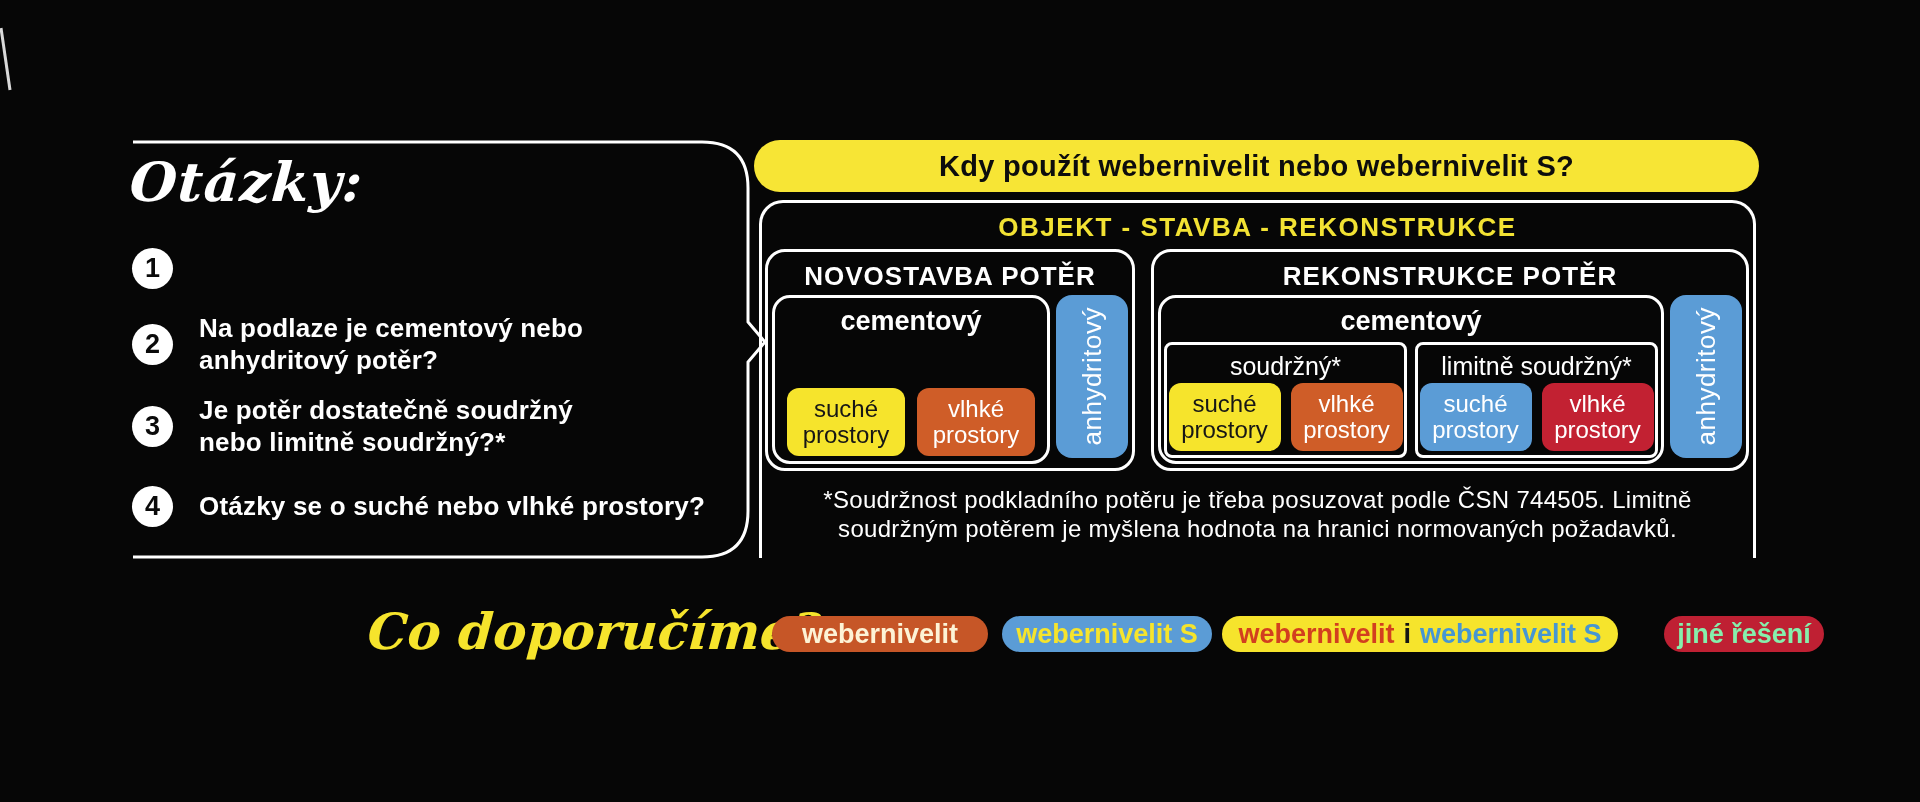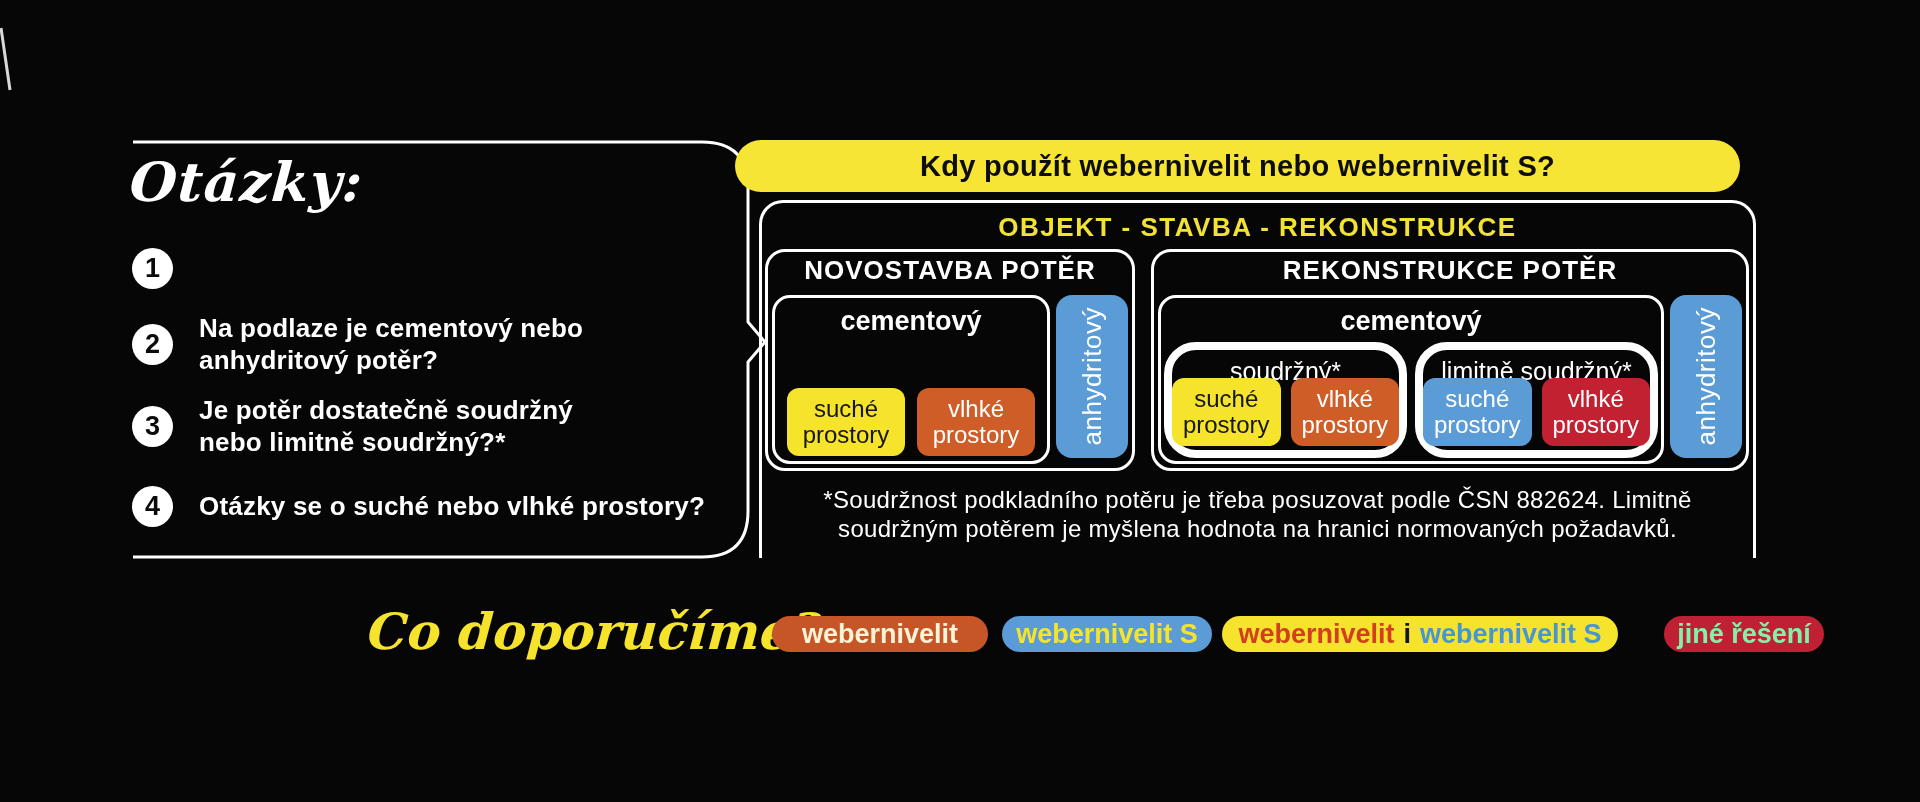--- a/index.html
+++ b/index.html
@@ -21,58 +21,58 @@
   .q3{top:394px;height:64px;}
   .q4{top:478px;height:56px;}
   .qnum{
     flex:0 0 41px;width:41px;height:41px;border-radius:50%;background:#fff;color:#0a0a0a;
     font-weight:bold;font-size:27px;display:flex;align-items:center;justify-content:center;
   }
   .qtext{color:#fff;font-size:26px;line-height:32px;font-weight:600;white-space:pre-line;letter-spacing:.2px;}
 
   
   .header-pill{
-    position:absolute;left:735px;top:140px;width:1005px;height:52px;background:#f7e535;
+    position:absolute;left:754px;top:140px;width:1005px;height:52px;background:#f7e535;
     border-radius:26px;display:flex;align-items:center;justify-content:center;
     color:#0d0d0d;font-weight:bold;font-size:29px;letter-spacing:.3px;
   }
   .objekt-box{
     position:absolute;left:759px;top:200px;width:997px;height:358px;
     border:3px solid #fff;border-bottom:none;border-radius:24px 24px 0 0;box-sizing:border-box;
   }
   .objekt-title{
     position:absolute;left:0;right:0;top:9px;text-align:center;color:#f2e233;
     font-weight:bold;font-size:26px;letter-spacing:1.5px;
   }
   .sections{position:absolute;left:3px;right:3px;top:46px;height:222px;display:flex;gap:16px;}
   .section-box{border:3px solid #fff;border-radius:20px;box-sizing:border-box;position:relative;height:222px;}
   .novostavba{width:370px;}
   .rekonstrukce{width:598px;}
-  .section-title{text-align:center;color:#fff;font-weight:bold;font-size:26px;letter-spacing:1px;margin-top:3px;}
+  .section-title{text-align:center;color:#fff;font-weight:bold;font-size:26px;letter-spacing:1px;margin-top:9px;}
   .section-body{position:absolute;left:4px;right:4px;top:43px;bottom:4px;display:flex;gap:6px;}
   .cement-box{flex:1;border:3px solid #fff;border-radius:18px;position:relative;box-sizing:border-box;}
   .cement-label{text-align:center;color:#fff;font-weight:bold;font-size:27px;margin-top:8px;}
   .anhydrit-pill{
     flex:0 0 72px;border-radius:16px;background:#5b9cd6;
     display:flex;align-items:center;justify-content:center;margin-bottom:6px;
   }
   .anhydrit-pill span{
     writing-mode:vertical-rl;transform:rotate(180deg);color:#fff;font-size:26px;letter-spacing:.5px;
   }
   .chips-row{position:absolute;left:0;right:0;bottom:5px;display:flex;justify-content:center;gap:12px;}
   .chip{
     width:118px;height:68px;border-radius:12px;display:flex;align-items:center;justify-content:center;
     text-align:center;font-size:24px;line-height:26px;white-space:pre-line;
   }
   .chip-yellow{background:#f6e42c;color:#161616;}
   .chip-orange{background:#cf5d28;color:#fff;}
   .chip-blue{background:#5b9cd6;color:#fff;}
   .chip-red{background:#c22132;color:#fff;}
   .subgroups{position:absolute;left:3px;right:3px;top:44px;bottom:3px;display:flex;gap:8px;}
-  .subgroup{flex:1;border:8px solid #ffffff;border-radius:32px;position:relative;box-sizing:border-box;}
+  .subgroup{flex:1;border:3px solid #ffffff;border-radius:8px;position:relative;box-sizing:border-box;}
   .subgroup-label{text-align:center;color:#fff;font-size:25px;margin-top:7px;}
   .subgroup .chip{width:112px;}
   .subgroup .chips-row{gap:10px;bottom:4px;}
   .footnote{
     position:absolute;left:0;right:0;top:282px;text-align:center;color:#fff;
     font-size:24px;line-height:29px;white-space:pre-line;letter-spacing:.3px;
   }
 
   
   .reco-title{
@@ -174,21 +174,21 @@
             </div>
           </div>
           <div class="anhydrit-pill">
             <span>anhydritový</span>
           </div>
         </div>
       </div>
 
     </div>
 
-    <div class="footnote">*Soudržnost podkladního potěru je třeba posuzovat podle ČSN 882624. Limitně
+    <div class="footnote">*Soudržnost podkladního potěru je třeba posuzovat podle ČSN 744505. Limitně
 soudržným potěrem je myšlena hodnota na hranici normovaných požadavků.</div>
   </div>
 
   <div class="reco-title">Co doporučíme?</div>
 
   <div class="pill pill-webernivelit">webernivelit</div>
 
   <div class="pill pill-webernivelit-s">webernivelit S</div>
 
   <div class="pill pill-combo">

